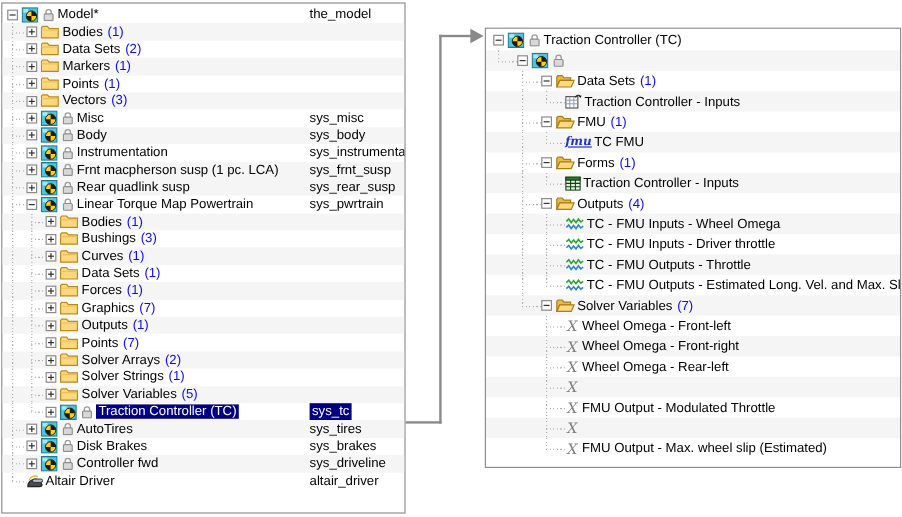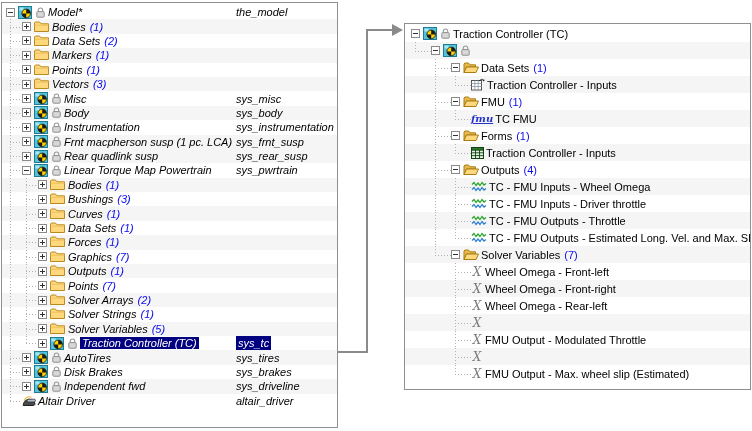--- a/index.html
+++ b/index.html
@@ -3,41 +3,41 @@
 <meta charset="utf-8">
 <style>
   html,body{margin:0;padding:0;background:#fff;}
   #root{position:relative;width:752px;height:431px;background:#fff;overflow:hidden;
         font-family:"Liberation Sans",sans-serif;font-size:11px;color:#000;}
   .panel{position:absolute;background:#fff;border:1px solid var(--panel-border);
          box-sizing:border-box;overflow:hidden;}
   #left-panel{left:1px;top:2px;width:337px;height:426px;padding-top:2px;}
   #right-panel{left:404px;top:23px;width:347px;height:367px;padding-top:1px;}
   .row{position:relative;display:flex;align-items:center;white-space:nowrap;}
-  .p-left .row{height:14.4px;padding-left:4px;font-style:italic;}
+  .p-left .row{height:14.4px;padding-left:4px;}
   .p-right .row{height:17px;padding-left:6px;}
   .row.stripe{background:var(--stripe);}
   .sp{position:relative;flex:none;height:100%;}
   .p-left .sp{width:16px;}
   .p-right .sp{width:20px;}
   .sp.vfull::before,.sp.vhalf::before{content:"";position:absolute;left:4px;top:0;bottom:0;width:1px;
      background:repeating-linear-gradient(to bottom,var(--guide) 0 1px,transparent 1px 3px);}
   .sp.vhalf::before{bottom:50%;}
   .sp.stub::after{content:"";position:absolute;left:4px;right:0;top:50%;height:1px;
      background:repeating-linear-gradient(to right,var(--guide) 0 1px,transparent 1px 3px);}
   .tg{width:9px;height:9px;box-sizing:border-box;border:1px solid #8a8a8a;background:#fff;
       position:relative;flex:none;margin-right:3px;cursor:pointer;}
   .tg::before{content:"";position:absolute;left:1px;right:1px;top:3px;height:1px;background:#333;}
   .tg.plus::after{content:"";position:absolute;top:1px;bottom:1px;left:3px;width:1px;background:#333;}
   .ic{display:inline-flex;align-items:center;justify-content:center;flex:none;margin-right:2px;}
   .lk{display:inline-flex;align-items:center;flex:none;margin:0 3px 0 2px;}
   .lbl{flex:none;}
   .cnt{color:var(--count);margin-left:4px;}
   .sel{background:var(--selbg);color:var(--selfg);padding:0 2px;}
-  .val{position:absolute;left:234px;top:0;height:100%;display:flex;align-items:center;}
+  .val{position:absolute;left:256px;top:0;height:100%;display:flex;align-items:center;}
   .fmu-txt{font:italic bold 10px "DejaVu Serif",serif;color:#2233cc;text-decoration:underline;font-style:italic;}
   .sv-txt{font:italic 12px "DejaVu Serif",serif;color:#7d7d7d;display:inline-block;width:12px;text-align:center;}
   .aseg{position:absolute;background:var(--arrow);}
   #arrow-seg-bottom{left:338px;top:351px;width:30px;height:2px;}
   #arrow-seg-vert{left:366px;top:29px;width:2px;height:324px;}
   #arrow-seg-top{left:366px;top:29px;width:28px;height:2px;}
   #arrow-head{position:absolute;left:392px;top:24px;width:0;height:0;
      border-top:6px solid transparent;border-bottom:6px solid transparent;
      border-left:11px solid var(--arrow);}
 </style>
@@ -470,21 +470,21 @@
             <path d="M8.2 3.1 A4.3 4.3 0 0 1 12.5 7.4 L8.2 7.4 Z" fill="#1a1a1a"></path>
             <path d="M8.2 11.7 A4.3 4.3 0 0 1 3.9 7.4 L8.2 7.4 Z" fill="#1a1a1a"></path>
           </svg>
         </span>
         <span class="lk">
           <svg width="9" height="11" viewBox="0 0 9 11">
             <path d="M2.3 4.6 V3.2 a2.2 2.2 0 0 1 4.4 0 V4.6" fill="none" stroke="#9b9b9b" stroke-width="1.1"></path>
             <rect x="0.8" y="4.6" width="7.4" height="5.6" rx="0.8" fill="#d8d8d8" stroke="#8f8f8f"></rect>
           </svg>
         </span>
-        <span class="lbl">Independent fwd</span>
+        <span class="lbl">Controller fwd</span>
         <span class="val">sys_driveline</span>
       </div>
       <div class="row">
         <span class="sp vhalf stub"></span>
         <span class="ic">
           <svg width="14" height="13" viewBox="0 0 14 13">
             <path d="M1.2 11.5 A6 6 0 0 1 13 9.8 c0 1.1 -0.9 1.7 -2 1.7 Z" fill="#4a4a4e" stroke="#222"></path>
             <path d="M2.2 6.5 A5.3 5.3 0 0 1 9.5 3.2" fill="none" stroke="#e2b72e" stroke-width="1.1"></path>
             <path d="M6.5 5.2 h5.6 a1.4 1.4 0 0 1 0 2.8 h-5.6 a1.4 1.4 0 0 1 0 -2.8 Z" fill="#aebfca" stroke="#222" stroke-width="0.7"></path>
           </svg>

